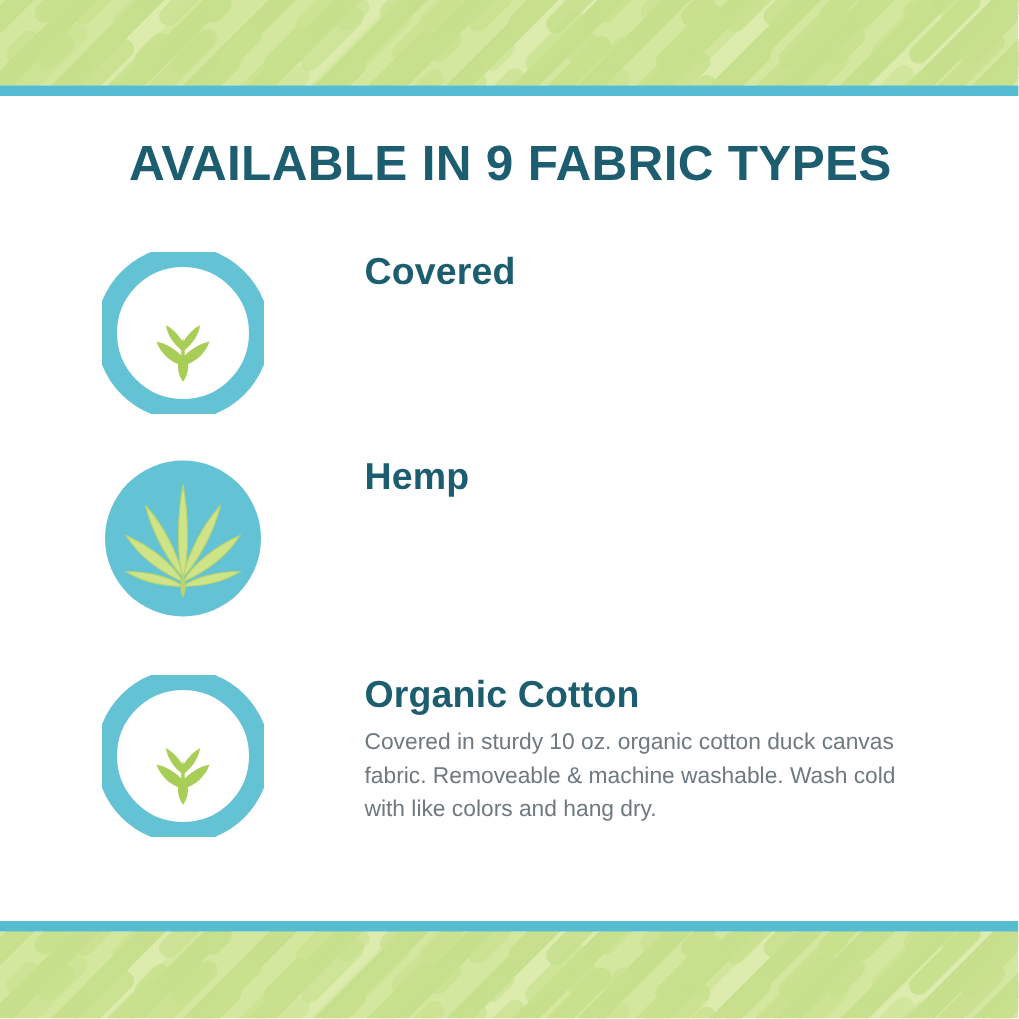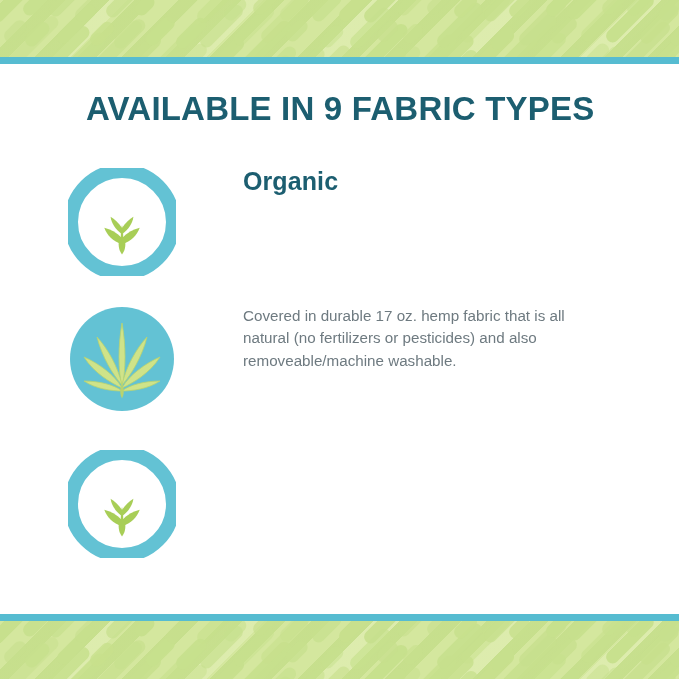--- a/index.html
+++ b/index.html
@@ -276,42 +276,42 @@
           <path d="M54 70
                    c-5.6 -5.5 -11.5 -9 -17.7 -10.3
                    c2.6 7.6 8.6 13.4 17.7 16.5 Z" fill="#a8ce57"></path>
           <path d="M54 70
                    c5.6 -5.5 11.5 -9 17.7 -10.3
                    c-2.6 7.6 -8.6 13.4 -17.7 16.5 Z" fill="#a8ce57"></path>
           <path d="M51.2 71 h5.6 c1 5 1 10.5 -2.8 15.5 c-3.8 -5 -3.8 -10.5 -2.8 -15.5 Z" fill="#a8ce57"></path>
         </svg>
       </div>
       <div class="item-text">
-        <p class="item-heading">Organic</p>
+        <p class="item-heading">Covered</p>
       </div>
     </div>
 
     <div class="item item-1">
       <div class="icon-wrap">
         <svg viewBox="0 0 108 108" xmlns="http://www.w3.org/2000/svg">
           <circle cx="54" cy="54" r="52" fill="#63c2d4"></circle>
           <g fill="#cfe389" stroke="#b9d36e" stroke-width="0.8">
             <path d="M54 82 C50 66 50 40 54 18 C58 40 58 66 54 82 Z"></path>
             <path d="M54 80 C45 70 34 52 29 32 C40 44 50 62 54 80 Z"></path>
             <path d="M54 80 C63 70 74 52 79 32 C68 44 58 62 54 80 Z"></path>
             <path d="M54 83 C43 78 26 68 16 52 C30 58 47 70 54 83 Z"></path>
             <path d="M54 83 C65 78 82 68 92 52 C78 58 61 70 54 83 Z"></path>
             <path d="M54 86 C44 86 28 84 16 76 C31 76 47 80 54 86 Z"></path>
             <path d="M54 86 C64 86 80 84 92 76 C77 76 61 80 54 86 Z"></path>
           </g>
           <path d="M52.6 82 h2.8 c0.6 4.5 0.6 8 -1.4 11.5 c-2 -3.5 -2 -7 -1.4 -11.5 Z" fill="#b9d36e"></path>
         </svg>
       </div>
       <div class="item-text">
-        <p class="item-body">Covered in durable 17 oz. hemp fabric that is all natural (no fertilizers or pesticides) and also removeable/machine washable.</p>
+        <p class="item-heading">Hemp</p>
       </div>
     </div>
 
     <div class="item item-2">
       <div class="icon-wrap">
         <svg viewBox="0 0 108 108" xmlns="http://www.w3.org/2000/svg">
           <circle cx="54" cy="54" r="51" fill="none" stroke="#63c2d4" stroke-width="14"></circle>
           <path d="M54 20
                    c-7.5 0 -13 4.6 -14.6 10.6
                    c-6.4 -2.4 -13.6 0.2 -16.6 6.2
@@ -335,20 +335,24 @@
                    c3.6 -5.4 7.4 -9.2 11.4 -11.3
                    c-0.9 6.4 -4.5 12.3 -11.4 17.6 Z" fill="#a8ce57"></path>
           <path d="M54 70
                    c-5.6 -5.5 -11.5 -9 -17.7 -10.3
                    c2.6 7.6 8.6 13.4 17.7 16.5 Z" fill="#a8ce57"></path>
           <path d="M54 70
                    c5.6 -5.5 11.5 -9 17.7 -10.3
                    c-2.6 7.6 -8.6 13.4 -17.7 16.5 Z" fill="#a8ce57"></path>
           <path d="M51.2 71 h5.6 c1 5 1 10.5 -2.8 15.5 c-3.8 -5 -3.8 -10.5 -2.8 -15.5 Z" fill="#a8ce57"></path>
         </svg>
+      </div>
+      <div class="item-text">
+        <p class="item-heading">Organic Cotton</p>
+        <p class="item-body">Covered in sturdy 10 oz. organic cotton duck canvas fabric. Removeable &amp; machine washable. Wash cold with like colors and hang dry.</p>
       </div>
     </div>
 
   </div>
 
   <div class="band band-bottom">
     <div class="band-green">
       <div class="dash-layer">
           <div class="dash" style="width: 51px; left: 2px; top: 5px; background: rgb(199, 224, 141); opacity: 0.99;"></div>
           <div class="dash" style="width: 54px; left: 13px; top: 34px; background: rgb(199, 224, 141); opacity: 0.96;"></div>

